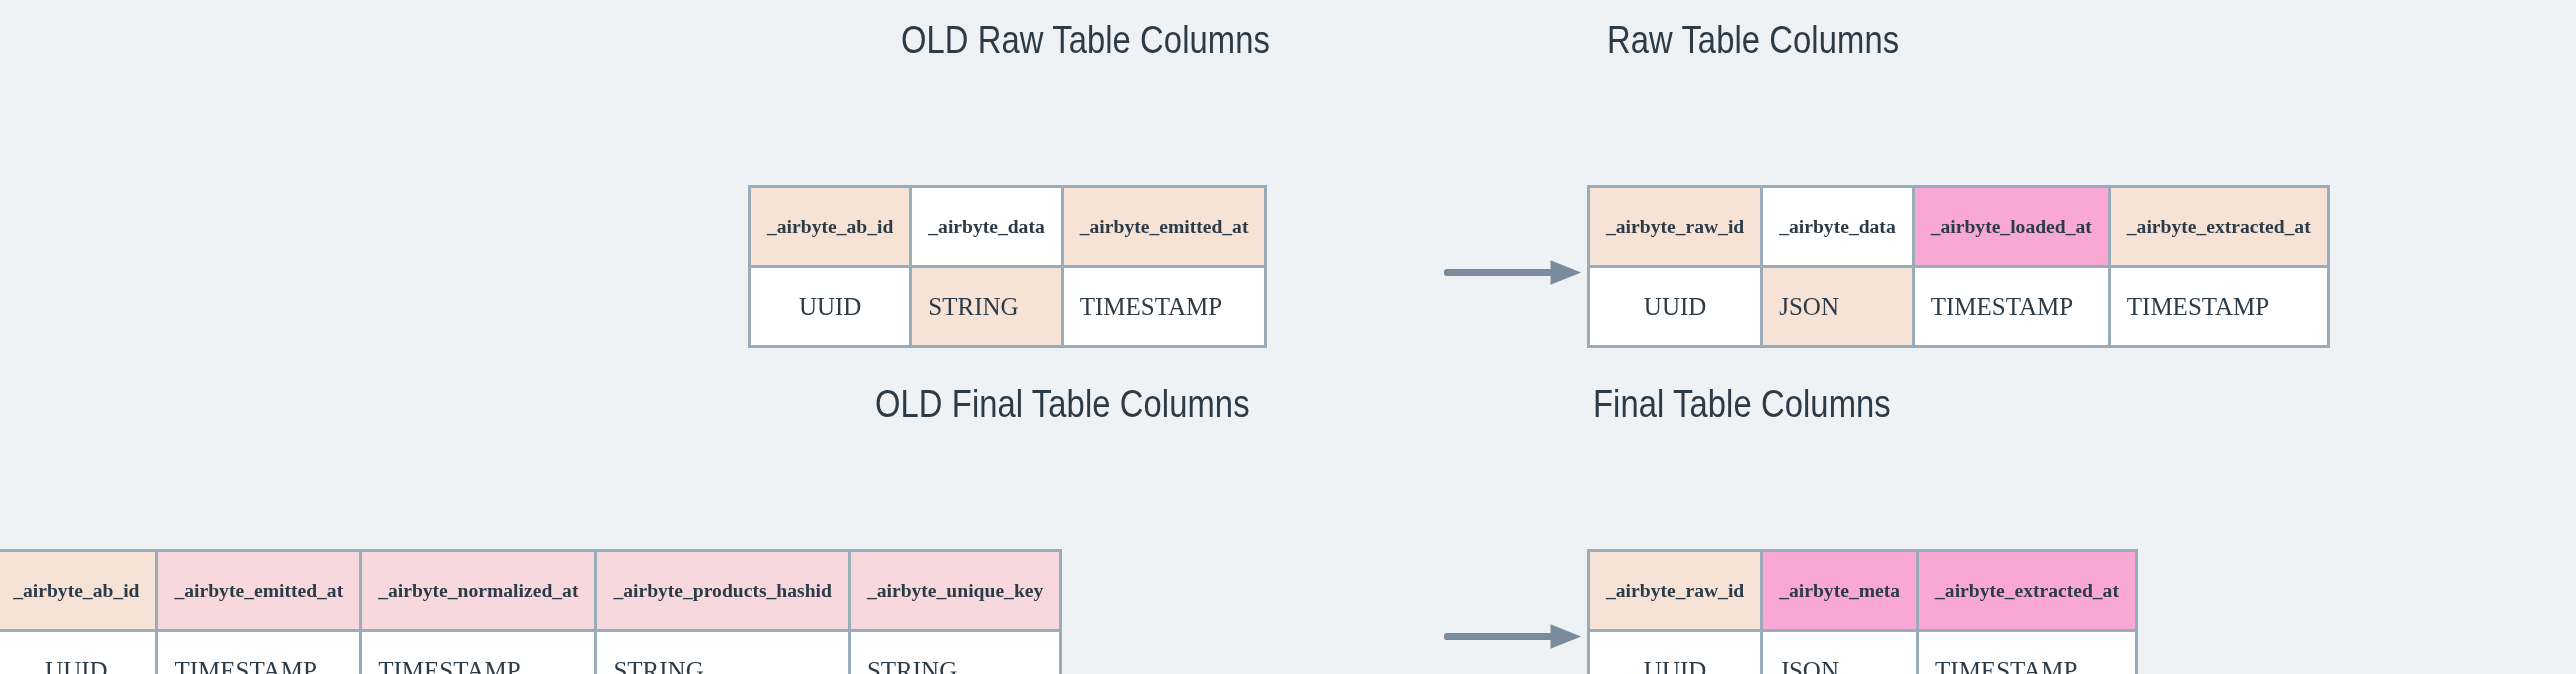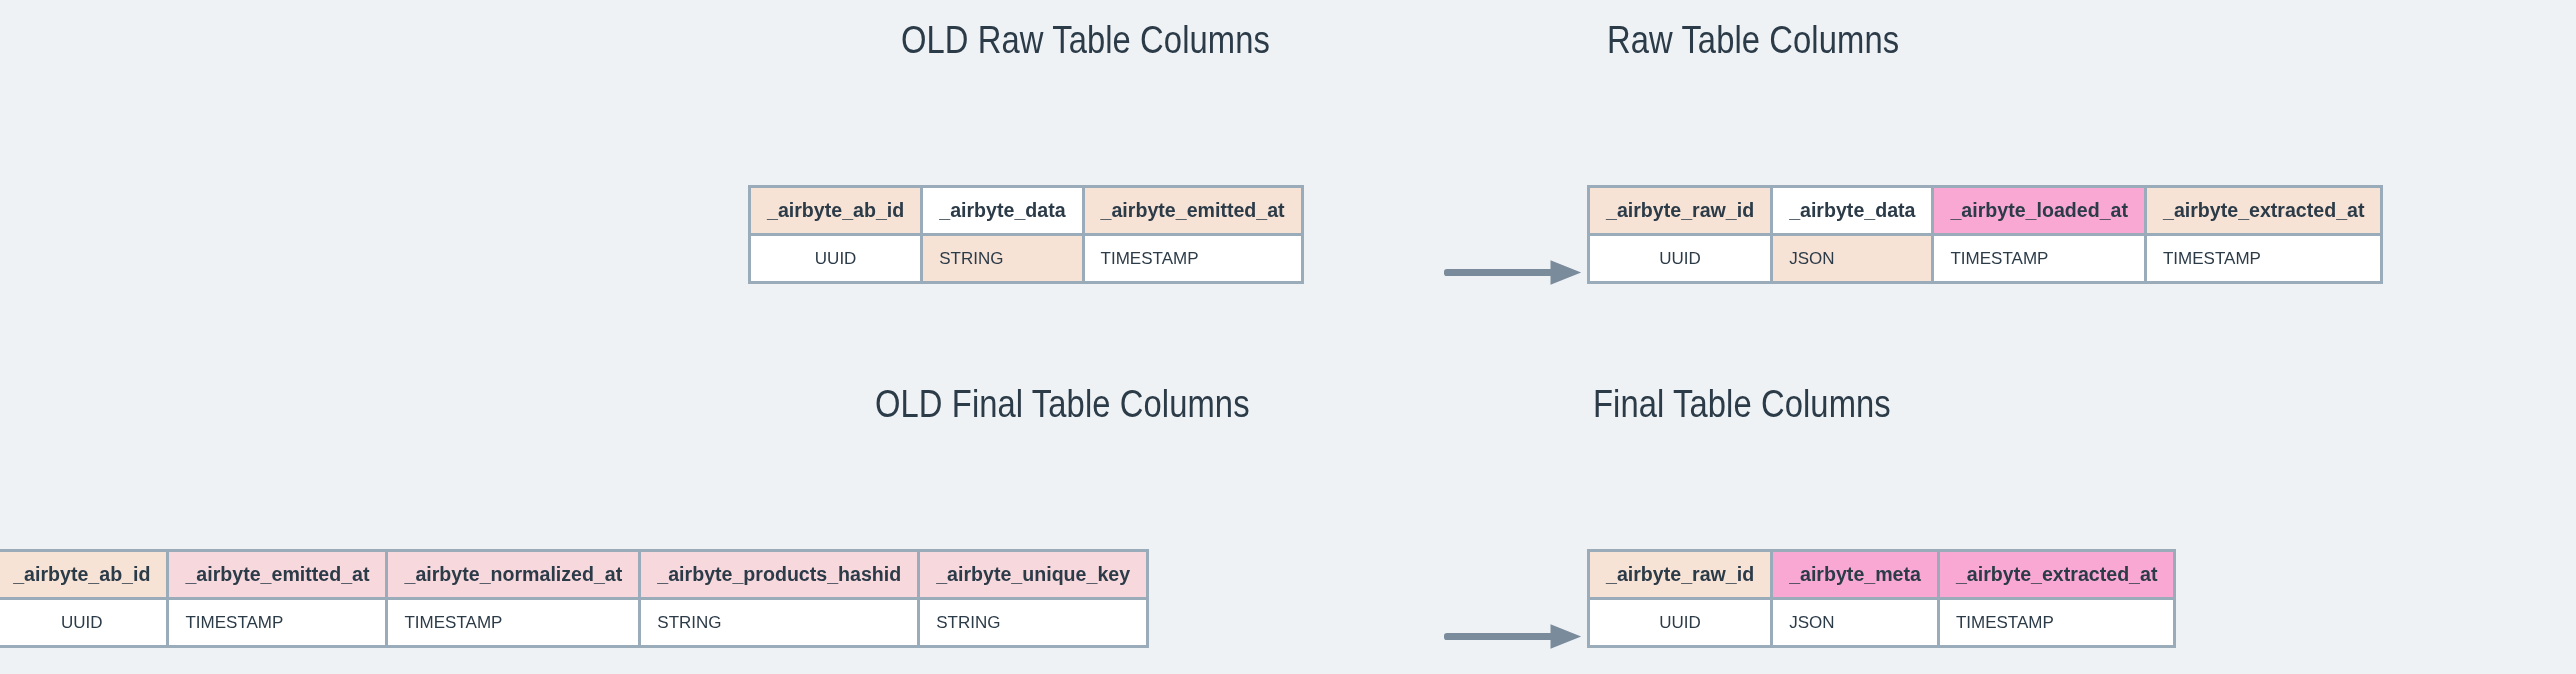--- a/index.html
+++ b/index.html
@@ -41,35 +41,36 @@
 
   
   .tbl {
     position: absolute;
     border-collapse: collapse;
     background: #ffffff;
     table-layout: auto;
   }
   .tbl td {
     border: 3.6px solid #9aabba;
-    padding: 0 16px;
+    padding: 16px 16px;
     color: #2c3b48;
     vertical-align: middle;
     white-space: nowrap;
+    font-family: Liberation Serif, serif;
   }
   .tbl tr.head td {
     height: 45px;
     font-size: 19.6px;
     font-weight: 700;
     text-align: center;
     transform: none;
   }
   .tbl tr.body td {
     height: 45px;
-    font-size: 17px;
+    font-size: 25px;
     font-weight: 400;
     text-align: left;
   }
   .tbl tr.body td.ctr { text-align: center; }
 
   .fill-peach { background: #f7e2d6; }
   .fill-mint  { background: #f9a8d4; }
   .fill-pink  { background: #f7d8dd; }
   .fill-white { background: #ffffff; margin-top: 28px; }
 

